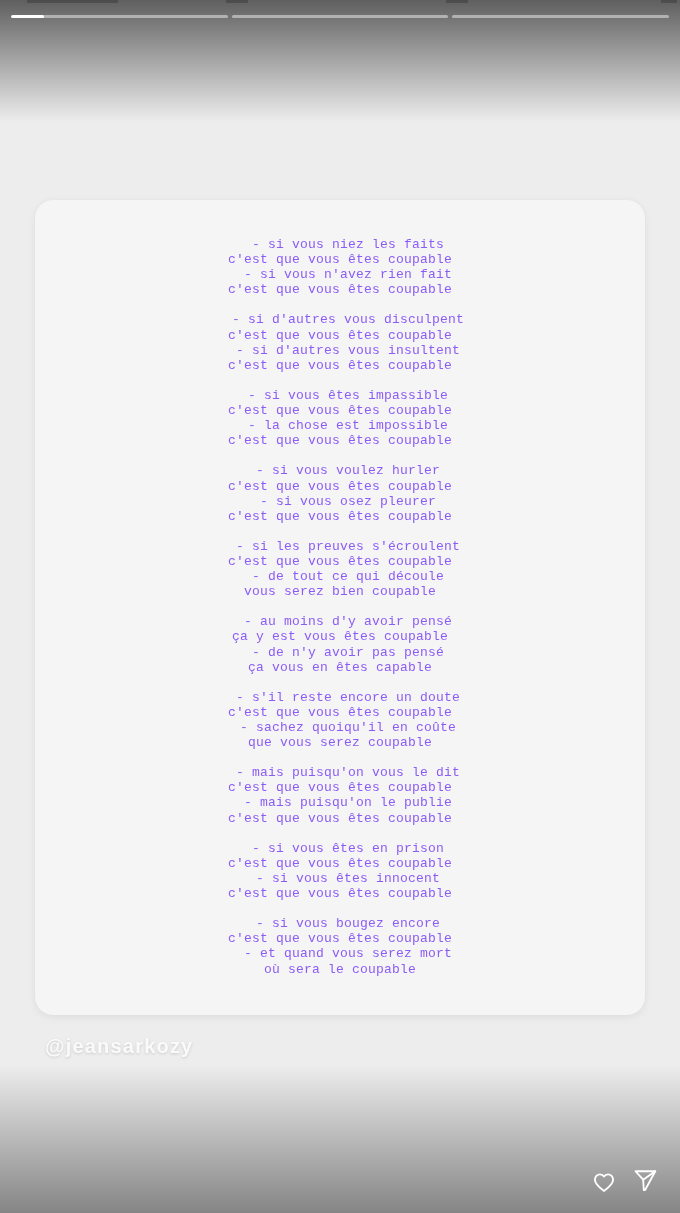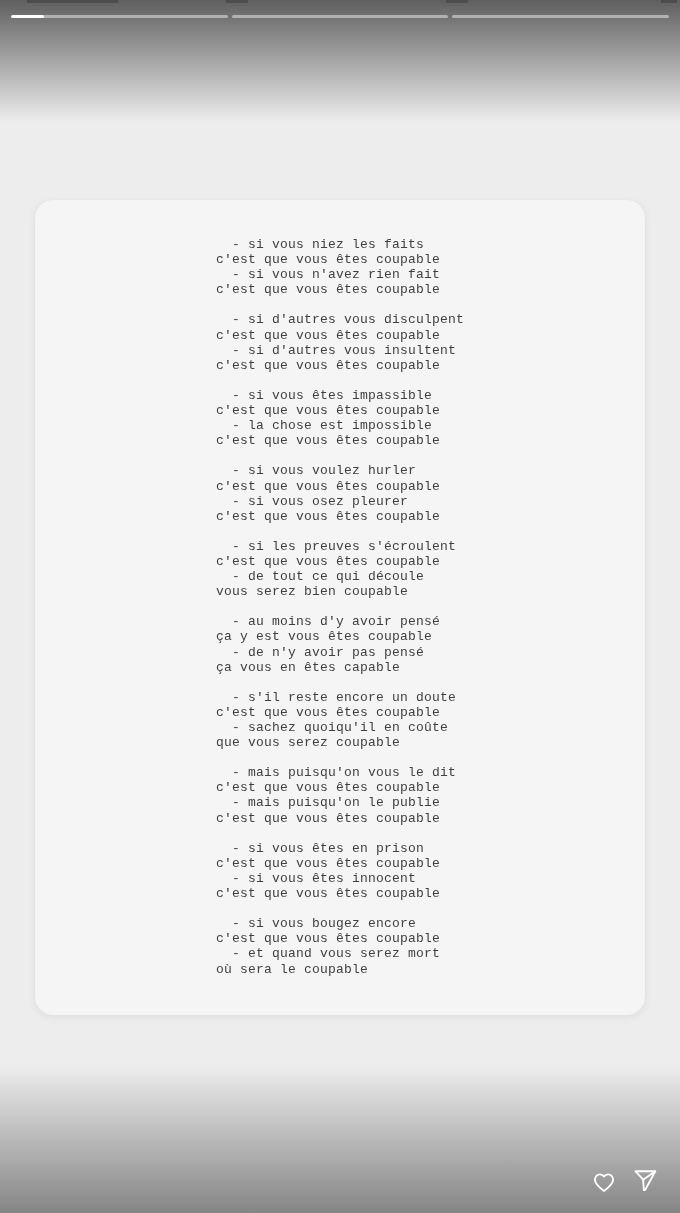--- a/index.html
+++ b/index.html
@@ -79,21 +79,21 @@
   
   .card{
     position:absolute;left:35px;top:200px;width:610px;height:815px;
     background:#f5f5f5;border-radius:18px;
     box-shadow:0 2px 8px rgba(0,0,0,.07), 0 0 1px rgba(0,0,0,.05);
   }
   .poem{
     margin:37px auto 0 auto;width:max-content;
     font-family:"Liberation Mono",monospace;
     font-size:13px;line-height:15.1px;letter-spacing:.2px;
-    color:#404040;white-space:pre;text-align:left;
+    color:#8b5cf6;white-space:pre;text-align:center;
   }
 
   
   .mention{
     position:absolute;left:45px;top:1035px;
     color:#fafafa;font-size:20px;font-weight:600;letter-spacing:1.2px;
     text-shadow:0 1px 3px rgba(0,0,0,.15);
     cursor:pointer;
   }
 
@@ -170,20 +170,21 @@
 
   <div class="progress">
     <div class="seg">
       <div class="fill" style="width: 15%;"></div>
     </div>
     <div class="seg"></div>
     <div class="seg"></div>
   </div>
 
 
+  <div class="mention">@jeansarkozy</div>
 
   <div class="action like-btn">
     <svg width="26" height="26" viewBox="0 0 24 24" fill="none" stroke="#ffffff" stroke-width="1.7" stroke-linecap="round" stroke-linejoin="round">
       <path d="M12 20.2C7.4 16.9 3.6 13.7 3.6 9.9 3.6 7.2 5.7 5 8.3 5c1.5 0 2.9.7 3.7 2 .8-1.3 2.2-2 3.7-2 2.6 0 4.7 2.2 4.7 4.9 0 3.8-3.8 7-8.4 10.3z"></path>
     </svg>
   </div>
   <div class="action share-btn">
     <svg width="26" height="26" viewBox="0 0 24 24" fill="none" stroke="#ffffff" stroke-width="1.7" stroke-linecap="round" stroke-linejoin="round">
       <path d="M21.5 3 10.3 10.8"></path>
       <path d="M12.1 20.3 21.5 3H3.2l7.1 7.8.6 9.5z"></path>

